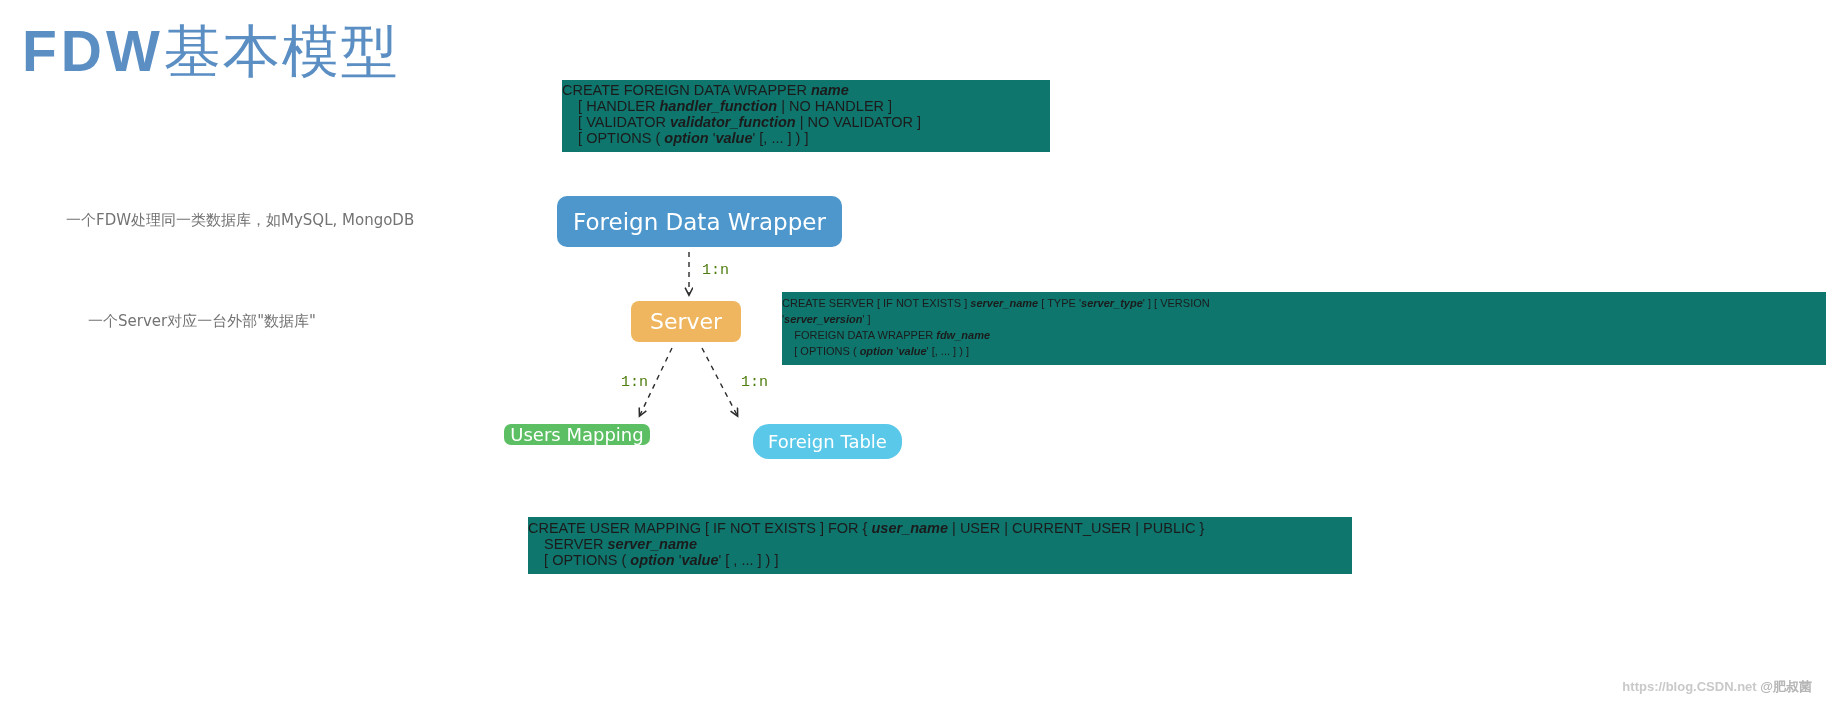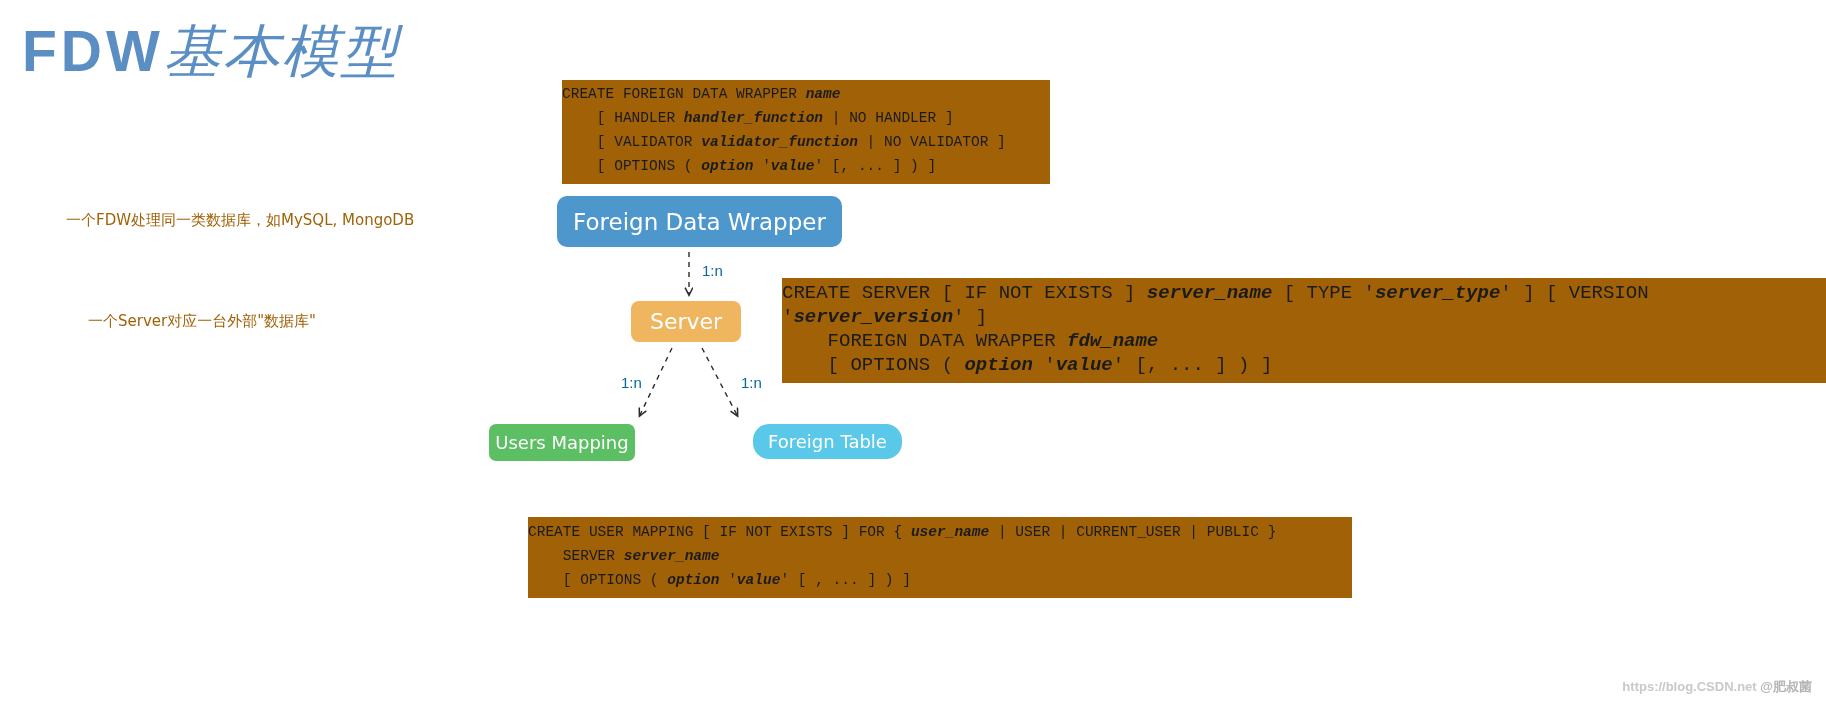--- a/index.html
+++ b/index.html
@@ -32,48 +32,47 @@
   #page-title .latin {
     font-family: "Liberation Sans", sans-serif;
     font-weight: bold;
     letter-spacing: 4px;
     margin-top: 48px;
   }
   #page-title .cjk {
     font-family: "DejaVu Sans", sans-serif;
     font-weight: normal;
     letter-spacing: 2px;
-    font-style: italic;
   }
 
   
   .code-block {
     position: absolute;
-    background: #a16207;
-    font-family: Liberation Mono, monospace;
+    background: #0f766e;
+    font-family: Liberation Sans, sans-serif;
     color: #1b1b1b;
     white-space: pre;
-    line-height: 24px;
+    line-height: 16px;
   }
   .code-block .ph {
     font-weight: bold;
     font-style: italic;
   }
   #code-fdw {
     left: 562px;
     top: 80px;
     width: 488px;
     font-size: 14.5px;
     padding: 2px 0 6px 0;
   }
   #code-server {
     left: 782px;
-    top: 278px;
+    top: 292px;
     width: 1044px;
-    font-size: 19px;
+    font-size: 11px;
     padding: 3px 0 6px 0;
   }
   #code-usermapping {
     left: 528px;
     top: 505px;
     width: 824px;
     font-size: 14.5px;
     padding: 3px 0 6px 0;
     margin-top: 12px;
   }
@@ -100,58 +99,58 @@
   }
   #node-server {
     left: 631px;
     top: 301px;
     width: 110px;
     height: 41px;
     background: #efb65f;
     font-size: 22px;
   }
   #node-users-mapping {
-    left: 489px;
+    left: 504px;
     top: 424px;
     width: 146px;
-    height: 37px;
+    height: 21px;
     background: #5cbf63;
     font-size: 18px;
     border-radius: 7px;
   }
   #node-foreign-table {
     left: 753px;
     top: 424px;
     width: 149px;
     height: 35px;
     background: #5ac8e8;
     font-size: 18px;
     border-radius: 16px;
     text-align: right;
   }
 
   
   .note {
     position: absolute;
     font-family: "DejaVu Sans", sans-serif;
     font-size: 15px;
-    color: #a16207;
+    color: #737373;
     white-space: nowrap;
   }
   #note-fdw      { left: 66px;  top: 211px; }
   #note-server   { left: 88px;  top: 312px; }
   #note-mapping  { left: 51px;  top: 400px; }
   #note-table    { left: 28px;  top: 441px; }
 
   
   .edge-label {
     position: absolute;
-    font-family: Liberation Sans, sans-serif;
+    font-family: Liberation Mono, monospace;
     font-size: 15px;
-    color: #0369a1;
+    color: #4d7c0f;
     white-space: nowrap;
   }
   #edge-label-1 { left: 702px; top: 262px; }
   #edge-label-2 { left: 621px; top: 374px; }
   #edge-label-3 { left: 741px; top: 374px; }
 
   
   #arrows {
     position: absolute;
     left: 0;

